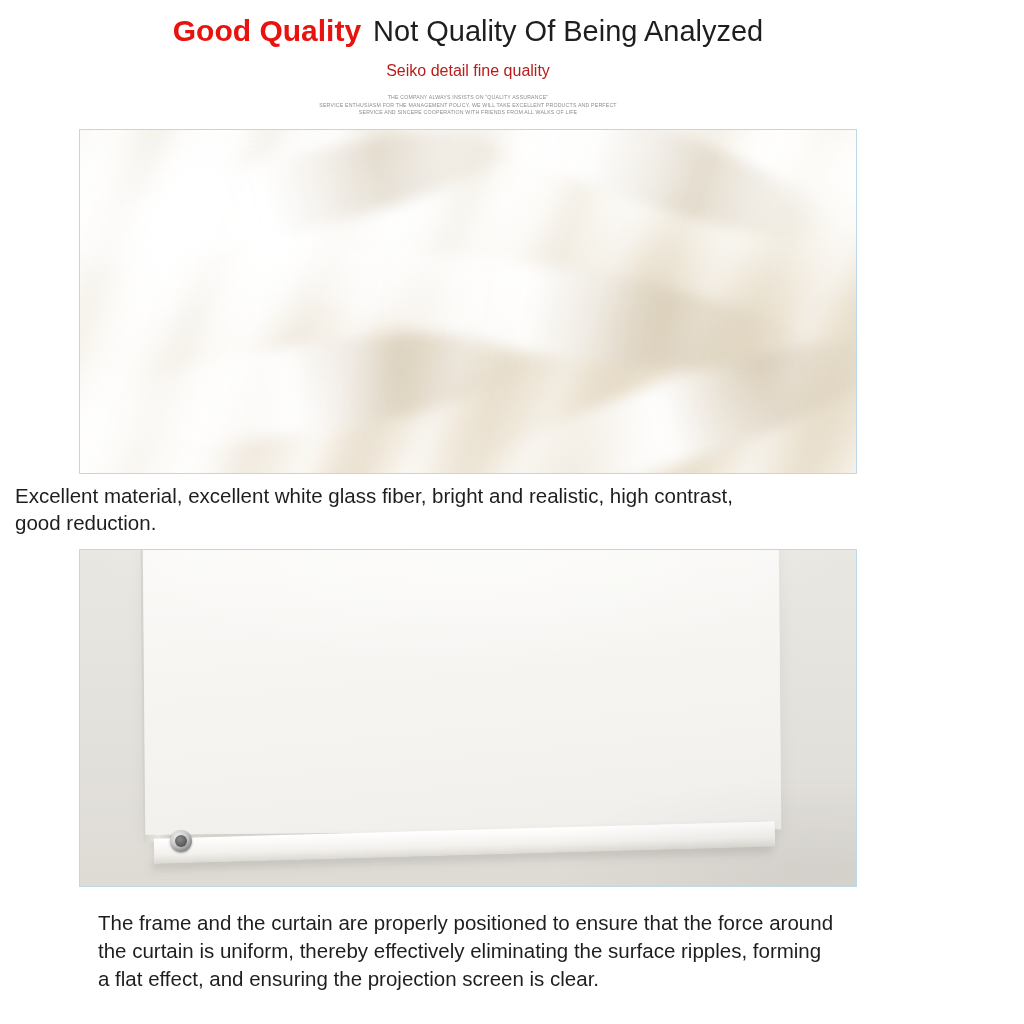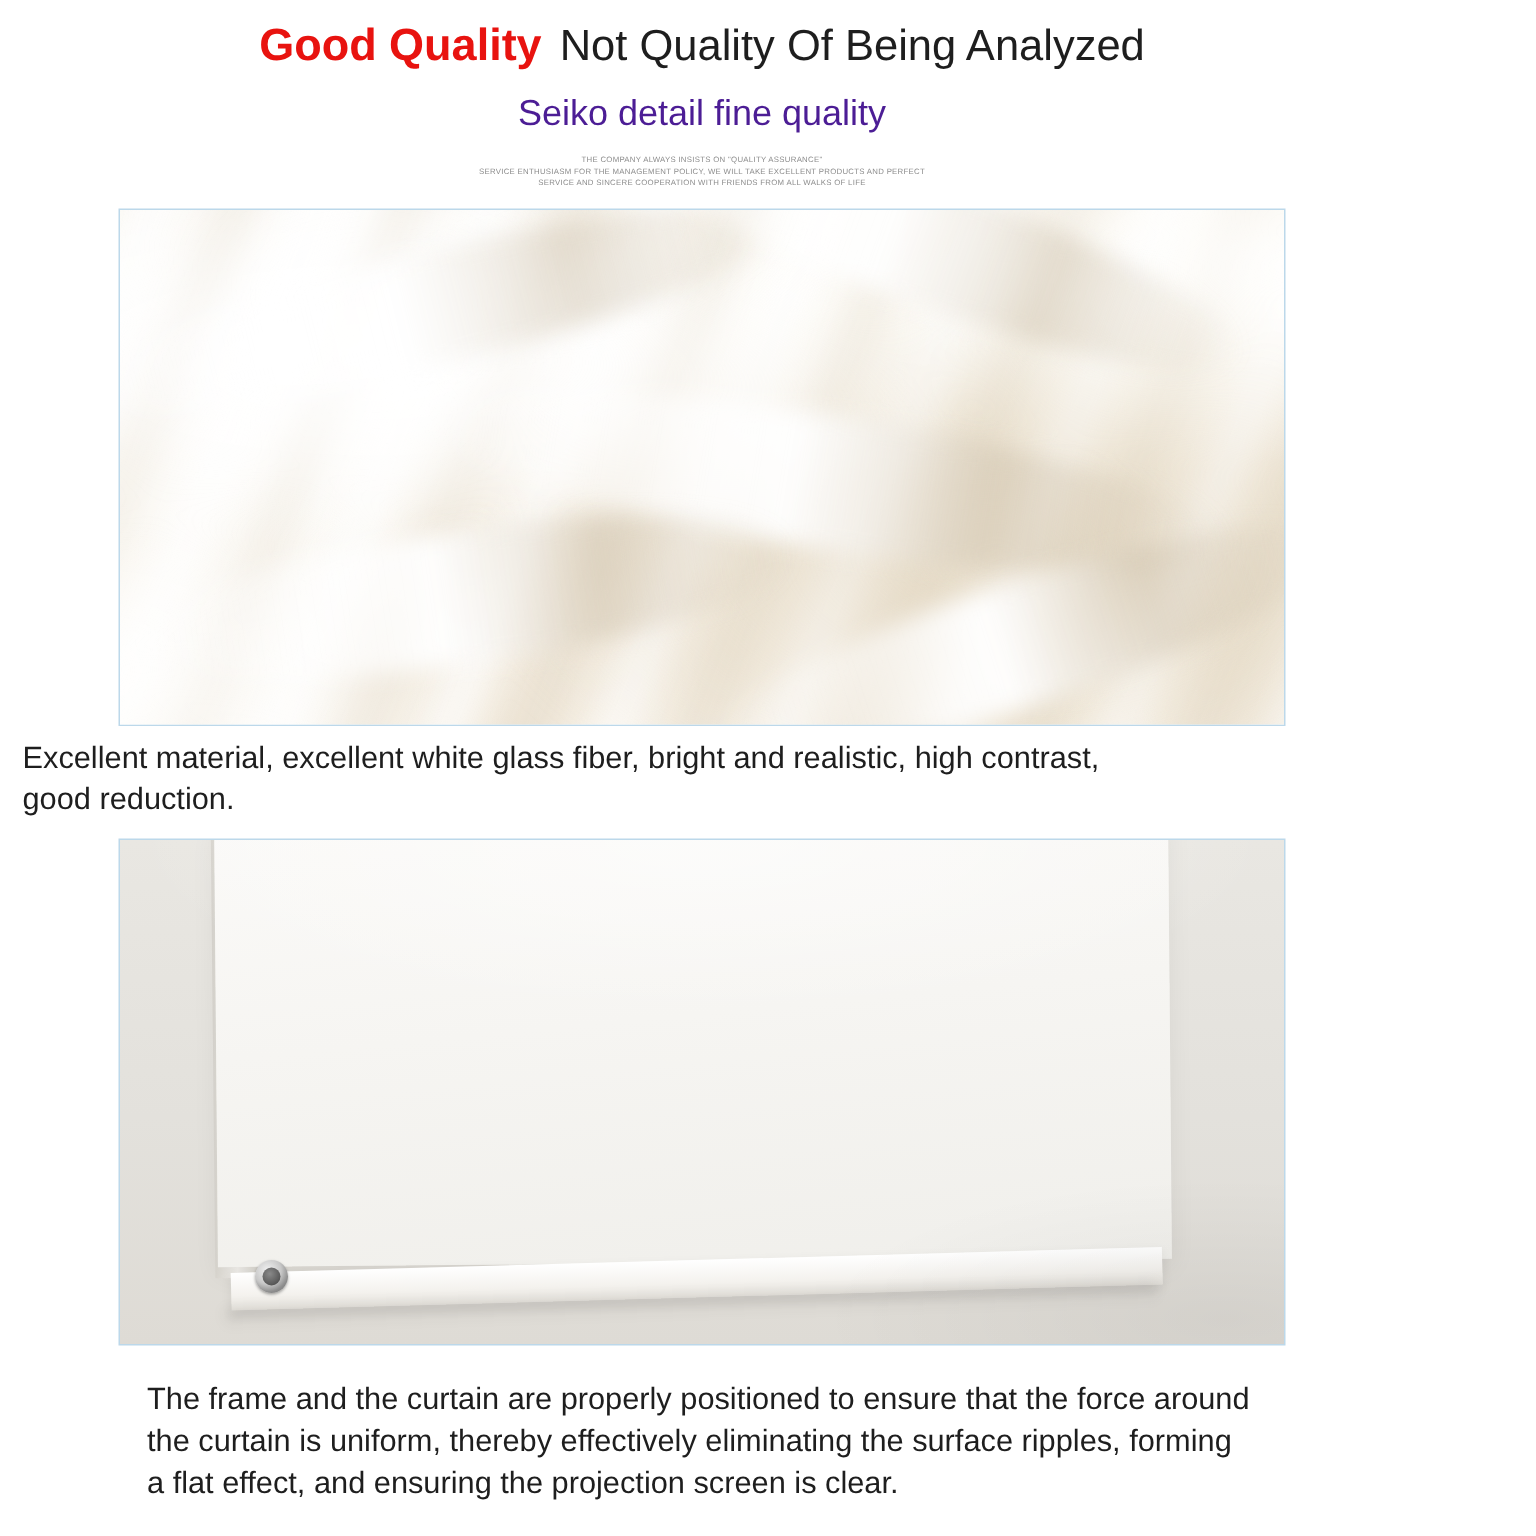--- a/index.html
+++ b/index.html
@@ -39,22 +39,22 @@
     color: #e8130f;
     letter-spacing: 0px;
   }
   .headline-rest {
     font-size: 29px;
     font-weight: normal;
     color: #1e1e1e;
   }
   .subheadline {
     margin-top: 14px;
-    font-size: 24px;
-    color: #4c1d95;
+    font-size: 16px;
+    color: #b91c1c;
   }
   .microtext {
     margin-top: 14px;
     font-size: 5.2px;
     line-height: 1.5;
     color: #8c8c8c;
     letter-spacing: 0.2px;
   }
 
   

